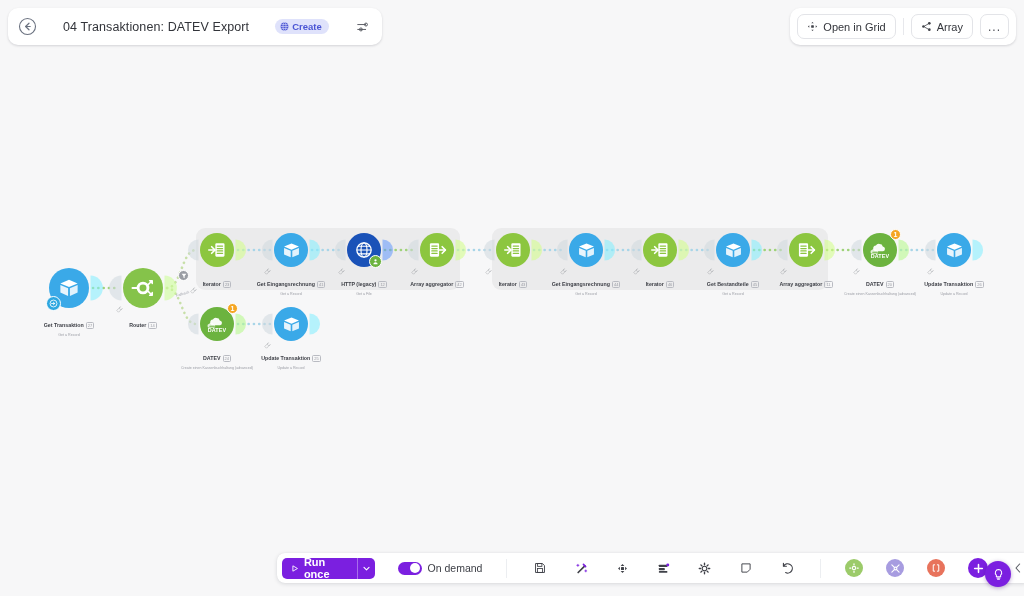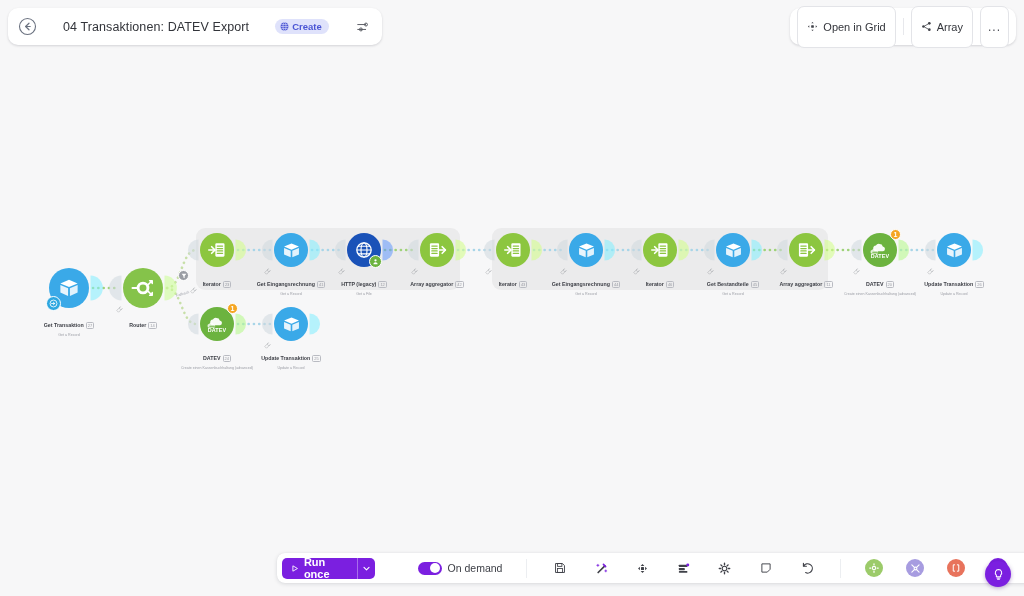--- a/index.html
+++ b/index.html
@@ -37,21 +37,21 @@
   .shared-badge svg { display:block; }
   .swap-icon { width: 16px; height: 16px; display:flex; align-items:center; justify-content:center; cursor: pointer; }
 
   .header-right {
     position: absolute; right: 8px; top: 8px; height: 37px;
     background: #ffffff; border-radius: 10px;
     box-shadow: 0 1px 3px rgba(16,24,40,.10), 0 1px 2px rgba(16,24,40,.06);
     display: flex; align-items: center; padding: 0 7px; gap: 7px;
   }
   .hbtn {
-    height: 42px; border: 1px solid #e3e4e8; background: #fff; border-radius: 7px;
+    height: 25px; border: 1px solid #e3e4e8; background: #fff; border-radius: 7px;
     display: flex; align-items: center; gap: 5px; padding: 0 9px;
     font-size: 11px; color: #33353b; cursor: pointer; white-space: nowrap;
   }
   .hbtn.icon-only { padding: 0 7px; }
   .hdivider { width: 1px; height: 17px; background: #e7e8ec; }
   .dots { letter-spacing: 1px; font-size: 12px; line-height: 1; color:#4b4d55; }
 
   
   #canvas { position: absolute; inset: 0; }
   #flowsvg { position: absolute; left: 0; top: 0; width: 1024px; height: 596px; }
@@ -125,21 +125,21 @@
   .run-group { display: flex; align-items: stretch; height: 21px; border-radius: 5px; overflow: hidden; }
   .run-once {
     background: #7b1fe0; color: #fff; font-size: 11px; font-weight: bold;
     display: flex; align-items: center; gap: 5px; padding: 0 9px; cursor: pointer;
   }
   .run-caret {
     background: #7b1fe0; color: #fff; width: 20px; cursor: pointer;
     display: flex; align-items: center; justify-content: center;
     border-left: 1px solid rgba(255,255,255,.35);
   }
-  .toggle-wrap { display: flex; align-items: center; gap: 6px; margin-left: 20px; cursor: pointer; }
+  .toggle-wrap { display: flex; align-items: center; gap: 6px; margin-left: 0; cursor: pointer; }
   .toggle {
     width: 24px; height: 13px; border-radius: 7px; background: #7b1fe0;
     position: relative; flex: none;
   }
   .toggle i { position: absolute; width: 10px; height: 10px; border-radius: 50%; background:#fff; top: 1.5px; right: 1.5px; }
   .toggle-label { font-size: 10.5px; color: #3c3e45; white-space: nowrap; }
   .bdivider { width: 1px; height: 19px; background: #eceef1; margin: 0 1px; }
   .tool-ico {
     width: 20px; height: 20px; display:flex; align-items:center; justify-content:center;
     cursor: pointer; border-radius: 4px;

